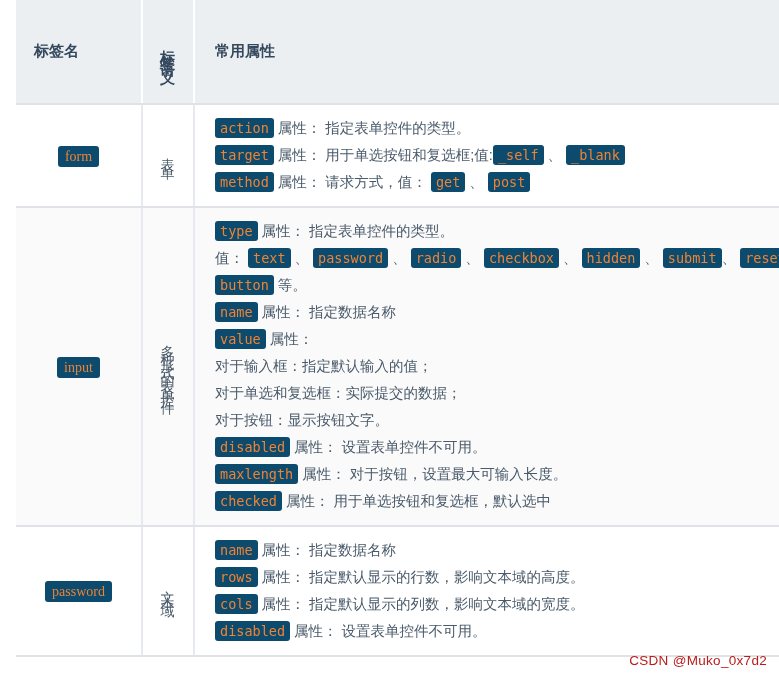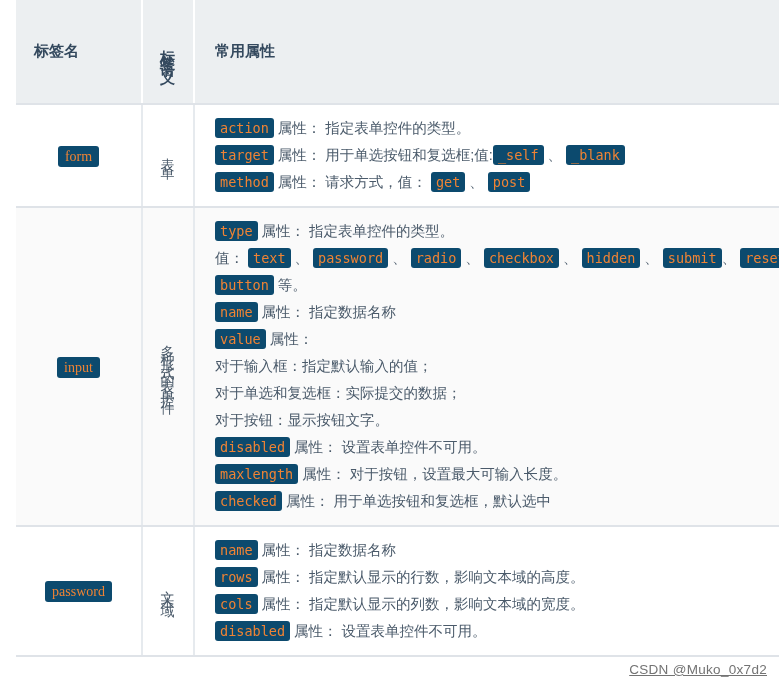--- a/index.html
+++ b/index.html
@@ -109,26 +109,25 @@
     font-size: 14.5px;
     line-height: 27px;
     color: #4a5a6a;
     white-space: nowrap;
   }
   .line .txt { vertical-align: baseline; }
 
   .watermark {
     position: absolute;
     right: 12px;
-    bottom: 1px;
-    color: #737373;
+    bottom: 10px;
+    color: #b91c1c;
     font-size: 13.5px;
     letter-spacing: 0.3px;
     pointer-events: none;
-    text-decoration: underline;
   }
 </style>
 </head>
 <body>
 
 <div class="table-wrap">
   <table class="attr-table">
     <thead>
       <tr>
         <th class="col-name">

